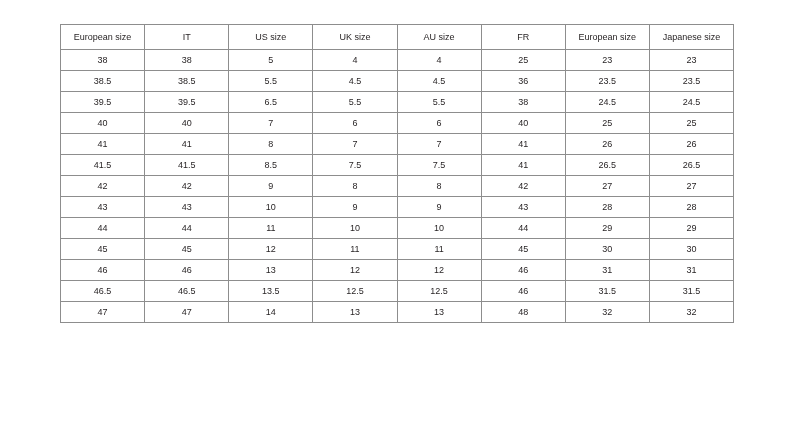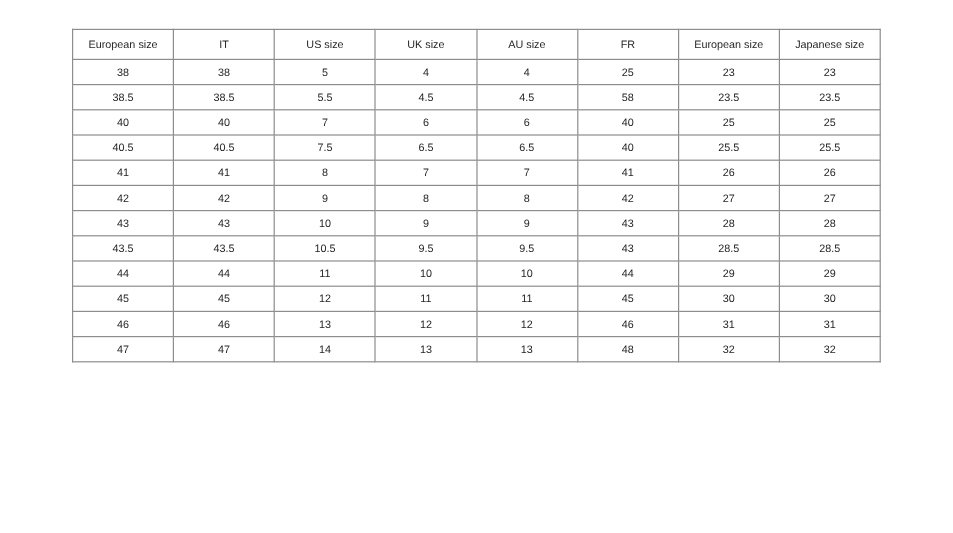--- a/index.html
+++ b/index.html
@@ -77,53 +77,63 @@
           <td>25</td>
           <td>23</td>
           <td>23</td>
         </tr>
         <tr>
           <td>38.5</td>
           <td>38.5</td>
           <td>5.5</td>
           <td>4.5</td>
           <td>4.5</td>
-          <td>58</td>
+          <td>36</td>
           <td>23.5</td>
           <td>23.5</td>
+        </tr>
+        <tr>
+          <td>39.5</td>
+          <td>39.5</td>
+          <td>6.5</td>
+          <td>5.5</td>
+          <td>5.5</td>
+          <td>38</td>
+          <td>24.5</td>
+          <td>24.5</td>
         </tr>
         <tr>
           <td>40</td>
           <td>40</td>
           <td>7</td>
           <td>6</td>
           <td>6</td>
           <td>40</td>
           <td>25</td>
           <td>25</td>
         </tr>
         <tr>
-          <td>40.5</td>
-          <td>40.5</td>
-          <td>7.5</td>
-          <td>6.5</td>
-          <td>6.5</td>
-          <td>40</td>
-          <td>25.5</td>
-          <td>25.5</td>
-        </tr>
-        <tr>
           <td>41</td>
           <td>41</td>
           <td>8</td>
           <td>7</td>
           <td>7</td>
           <td>41</td>
           <td>26</td>
           <td>26</td>
+        </tr>
+        <tr>
+          <td>41.5</td>
+          <td>41.5</td>
+          <td>8.5</td>
+          <td>7.5</td>
+          <td>7.5</td>
+          <td>41</td>
+          <td>26.5</td>
+          <td>26.5</td>
         </tr>
         <tr>
           <td>42</td>
           <td>42</td>
           <td>9</td>
           <td>8</td>
           <td>8</td>
           <td>42</td>
           <td>27</td>
           <td>27</td>
@@ -132,30 +142,20 @@
           <td>43</td>
           <td>43</td>
           <td>10</td>
           <td>9</td>
           <td>9</td>
           <td>43</td>
           <td>28</td>
           <td>28</td>
         </tr>
         <tr>
-          <td>43.5</td>
-          <td>43.5</td>
-          <td>10.5</td>
-          <td>9.5</td>
-          <td>9.5</td>
-          <td>43</td>
-          <td>28.5</td>
-          <td>28.5</td>
-        </tr>
-        <tr>
           <td>44</td>
           <td>44</td>
           <td>11</td>
           <td>10</td>
           <td>10</td>
           <td>44</td>
           <td>29</td>
           <td>29</td>
         </tr>
         <tr>
@@ -172,20 +172,30 @@
           <td>46</td>
           <td>46</td>
           <td>13</td>
           <td>12</td>
           <td>12</td>
           <td>46</td>
           <td>31</td>
           <td>31</td>
         </tr>
         <tr>
+          <td>46.5</td>
+          <td>46.5</td>
+          <td>13.5</td>
+          <td>12.5</td>
+          <td>12.5</td>
+          <td>46</td>
+          <td>31.5</td>
+          <td>31.5</td>
+        </tr>
+        <tr>
           <td>47</td>
           <td>47</td>
           <td>14</td>
           <td>13</td>
           <td>13</td>
           <td>48</td>
           <td>32</td>
           <td>32</td>
         </tr>
       </tbody>

